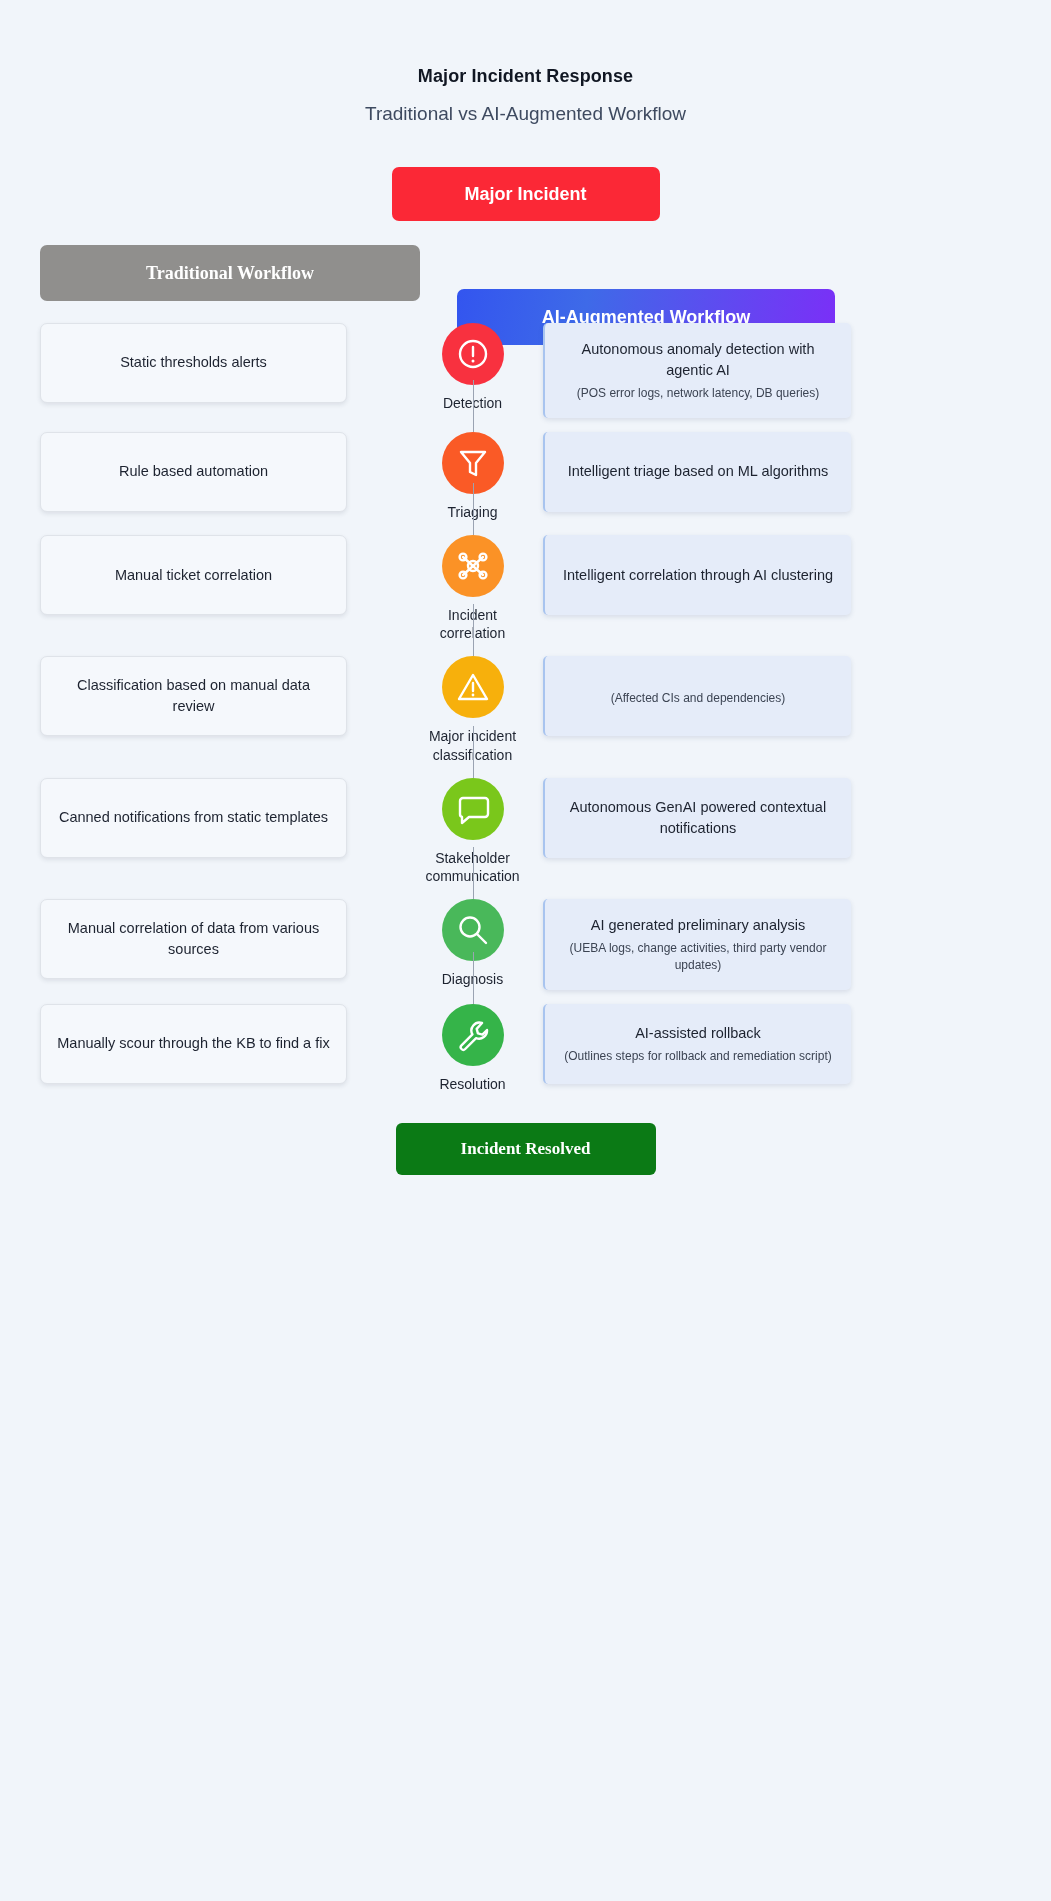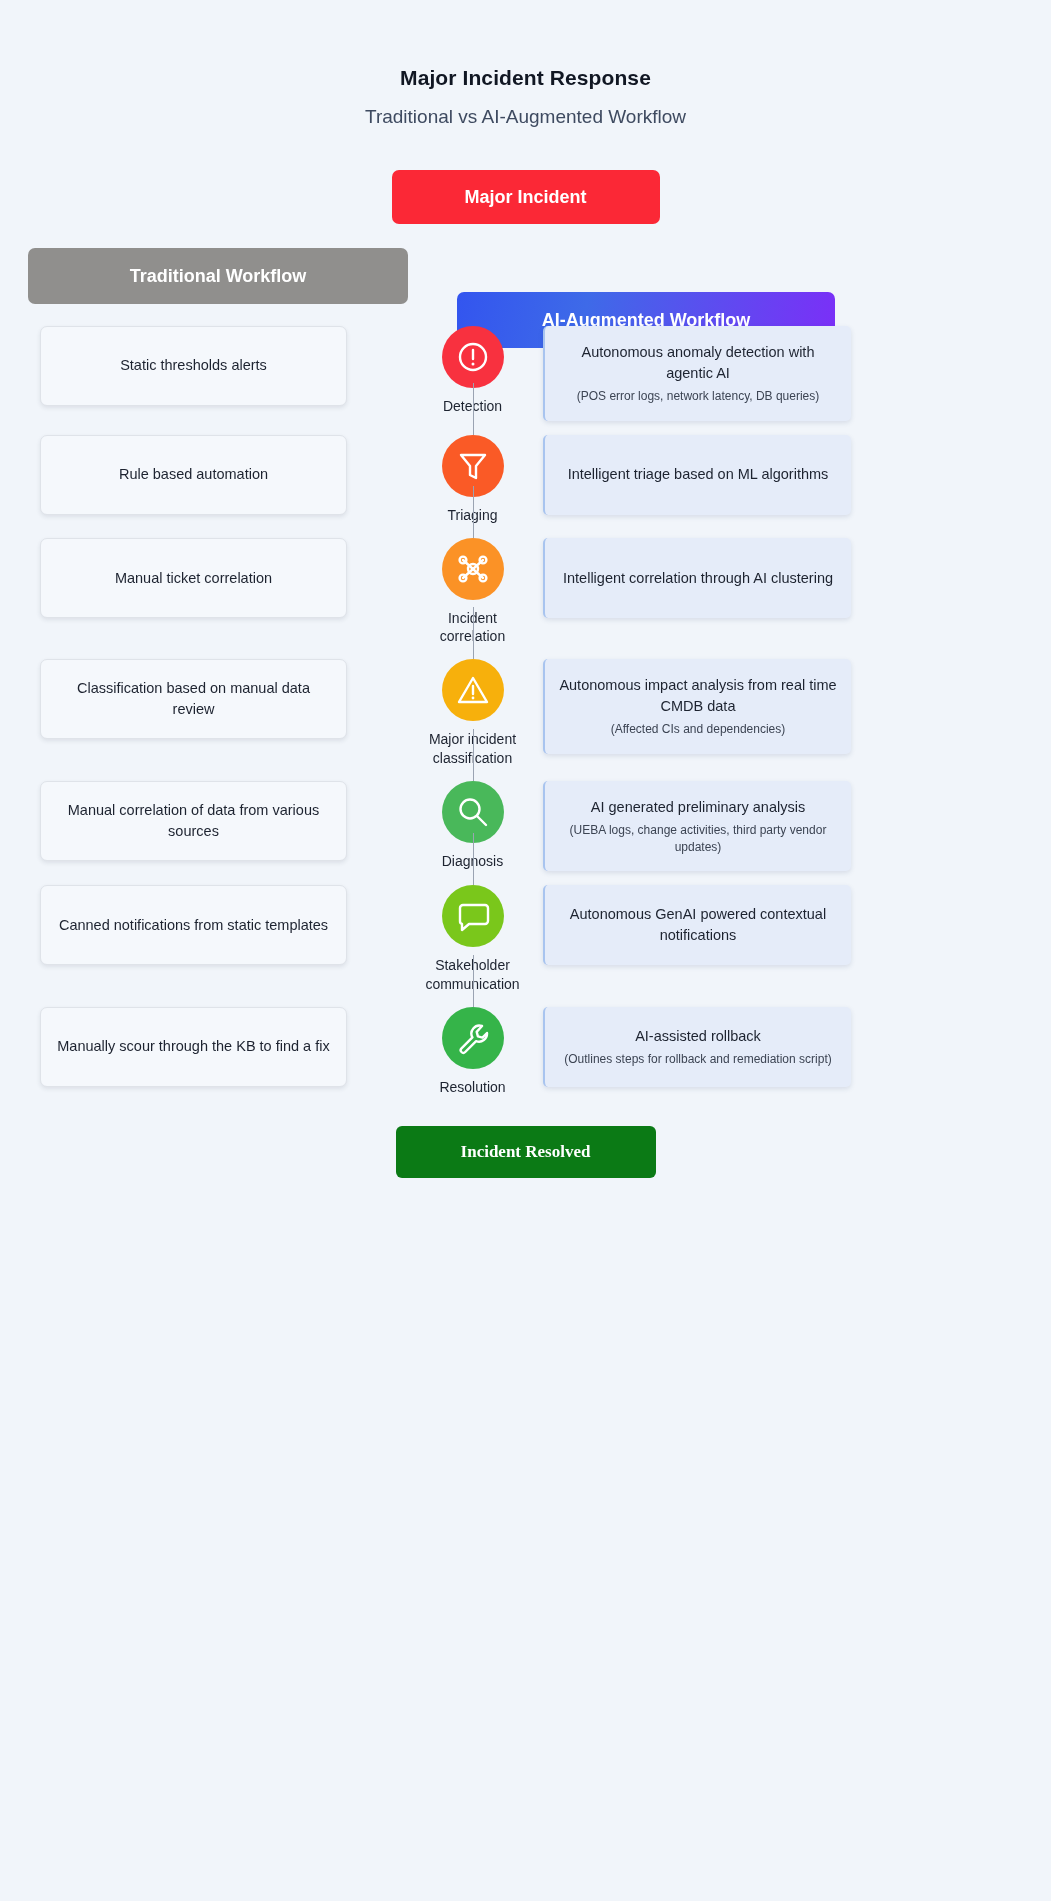--- a/index.html
+++ b/index.html
@@ -17,21 +17,21 @@
 
   .page {
     position: relative;
     width: 1051px;
     height: 1901px;
   }
 
   
   .title {
     text-align: center;
-    font-size: 21px;
+    font-size: 18px;
     font-weight: bold;
     color: #111723;
     padding-top: 66px;
     letter-spacing: 0.1px;
   }
   .subtitle {
     text-align: center;
     font-size: 19px;
     font-weight: normal;
     color: #3e4a60;
@@ -68,23 +68,24 @@
     height: 56px;
     border-radius: 7px;
     display: flex;
     align-items: center;
     justify-content: center;
     color: #ffffff;
     font-size: 18px;
     font-weight: bold;
   }
   .col-head-trad {
-    left: 28px;
+    left: 40px;
     width: 380px;
     background: #908f8d;
+    font-family: Liberation Serif, serif;
   }
   .col-head-ai {
     left: 457px;
     width: 378px;
     background: linear-gradient(100deg, #3355ef 0%, #3e6ae8 34%, #7b2ff7 100%);
     margin-top: 44px;
   }
 
   
   .rows {
@@ -311,22 +312,41 @@
               <path d="M17 4 L31 28 H3 Z" stroke="#ffffff" fill="none" stroke-width="2.4" stroke-linecap="round" stroke-linejoin="round"></path>
               <line x1="17" y1="12" x2="17" y2="20" stroke="#ffffff" fill="none" stroke-width="2.4" stroke-linecap="round" stroke-linejoin="round"></line>
               <circle cx="17" cy="24" r="1.4" fill="#ffffff" stroke="none"></circle>
             </svg>
           </div>
           <div class="stage-label">Major incident
 classification</div>
         </div>
         <div class="ai-cell">
           <div class="ai-card">
-            <div class="ai-main">Autonomous impact analysis from real time CMDB data</div>
             <div class="ai-sub">(Affected CIs and dependencies)</div>
+          </div>
+        </div>
+      </div>
+      <div class="row">
+        <div class="trad-cell">
+          <div class="trad-card">Canned notifications from static templates</div>
+        </div>
+        <div class="center-cell">
+          <div class="connector"></div>
+          <div class="icon-circle" style="background:#7ac71b">
+            <svg width="34" height="32" viewBox="0 0 34 32">
+              <path d="M7 5 H29 A3 3 0 0 1 32 8 V21 A3 3 0 0 1 29 24 H13 L6 30 V24 A3 3 0 0 1 4 21 V8 A3 3 0 0 1 7 5 Z" stroke="#ffffff" fill="none" stroke-width="2.4" stroke-linecap="round" stroke-linejoin="round"></path>
+            </svg>
+          </div>
+          <div class="stage-label">Stakeholder
+communication</div>
+        </div>
+        <div class="ai-cell">
+          <div class="ai-card">
+            <div class="ai-main">Autonomous GenAI powered contextual notifications</div>
           </div>
         </div>
       </div>
       <div class="row">
         <div class="trad-cell">
           <div class="trad-card">Manual correlation of data from various sources</div>
         </div>
         <div class="center-cell">
           <div class="connector"></div>
           <div class="icon-circle" style="background:#49b85a">
@@ -339,40 +359,20 @@
         </div>
         <div class="ai-cell">
           <div class="ai-card">
             <div class="ai-main">AI generated preliminary analysis</div>
             <div class="ai-sub">(UEBA logs, change activities, third party vendor updates)</div>
           </div>
         </div>
       </div>
       <div class="row">
         <div class="trad-cell">
-          <div class="trad-card">Canned notifications from static templates</div>
-        </div>
-        <div class="center-cell">
-          <div class="connector"></div>
-          <div class="icon-circle" style="background:#7ac71b">
-            <svg width="34" height="32" viewBox="0 0 34 32">
-              <path d="M7 5 H29 A3 3 0 0 1 32 8 V21 A3 3 0 0 1 29 24 H13 L6 30 V24 A3 3 0 0 1 4 21 V8 A3 3 0 0 1 7 5 Z" stroke="#ffffff" fill="none" stroke-width="2.4" stroke-linecap="round" stroke-linejoin="round"></path>
-            </svg>
-          </div>
-          <div class="stage-label">Stakeholder
-communication</div>
-        </div>
-        <div class="ai-cell">
-          <div class="ai-card">
-            <div class="ai-main">Autonomous GenAI powered contextual notifications</div>
-          </div>
-        </div>
-      </div>
-      <div class="row">
-        <div class="trad-cell">
           <div class="trad-card">Manually scour through the KB to find a fix</div>
         </div>
         <div class="center-cell">
           <div class="connector"></div>
           <div class="icon-circle" style="background:#35b449">
             <svg width="34" height="34" viewBox="0 0 34 34">
               <path d="M26 5 a8 8 0 0 0 -9.6 11.4 L5.5 27.3 a2.6 2.6 0 0 0 3.7 3.7 L20.1 20.1 A8 8 0 0 0 31 12 l-4.6 4.6 -4.5 -1.2 -1.2 -4.5 Z" stroke="#ffffff" fill="none" stroke-width="2.4" stroke-linecap="round" stroke-linejoin="round"></path>
             </svg>
           </div>
           <div class="stage-label">Resolution</div>

